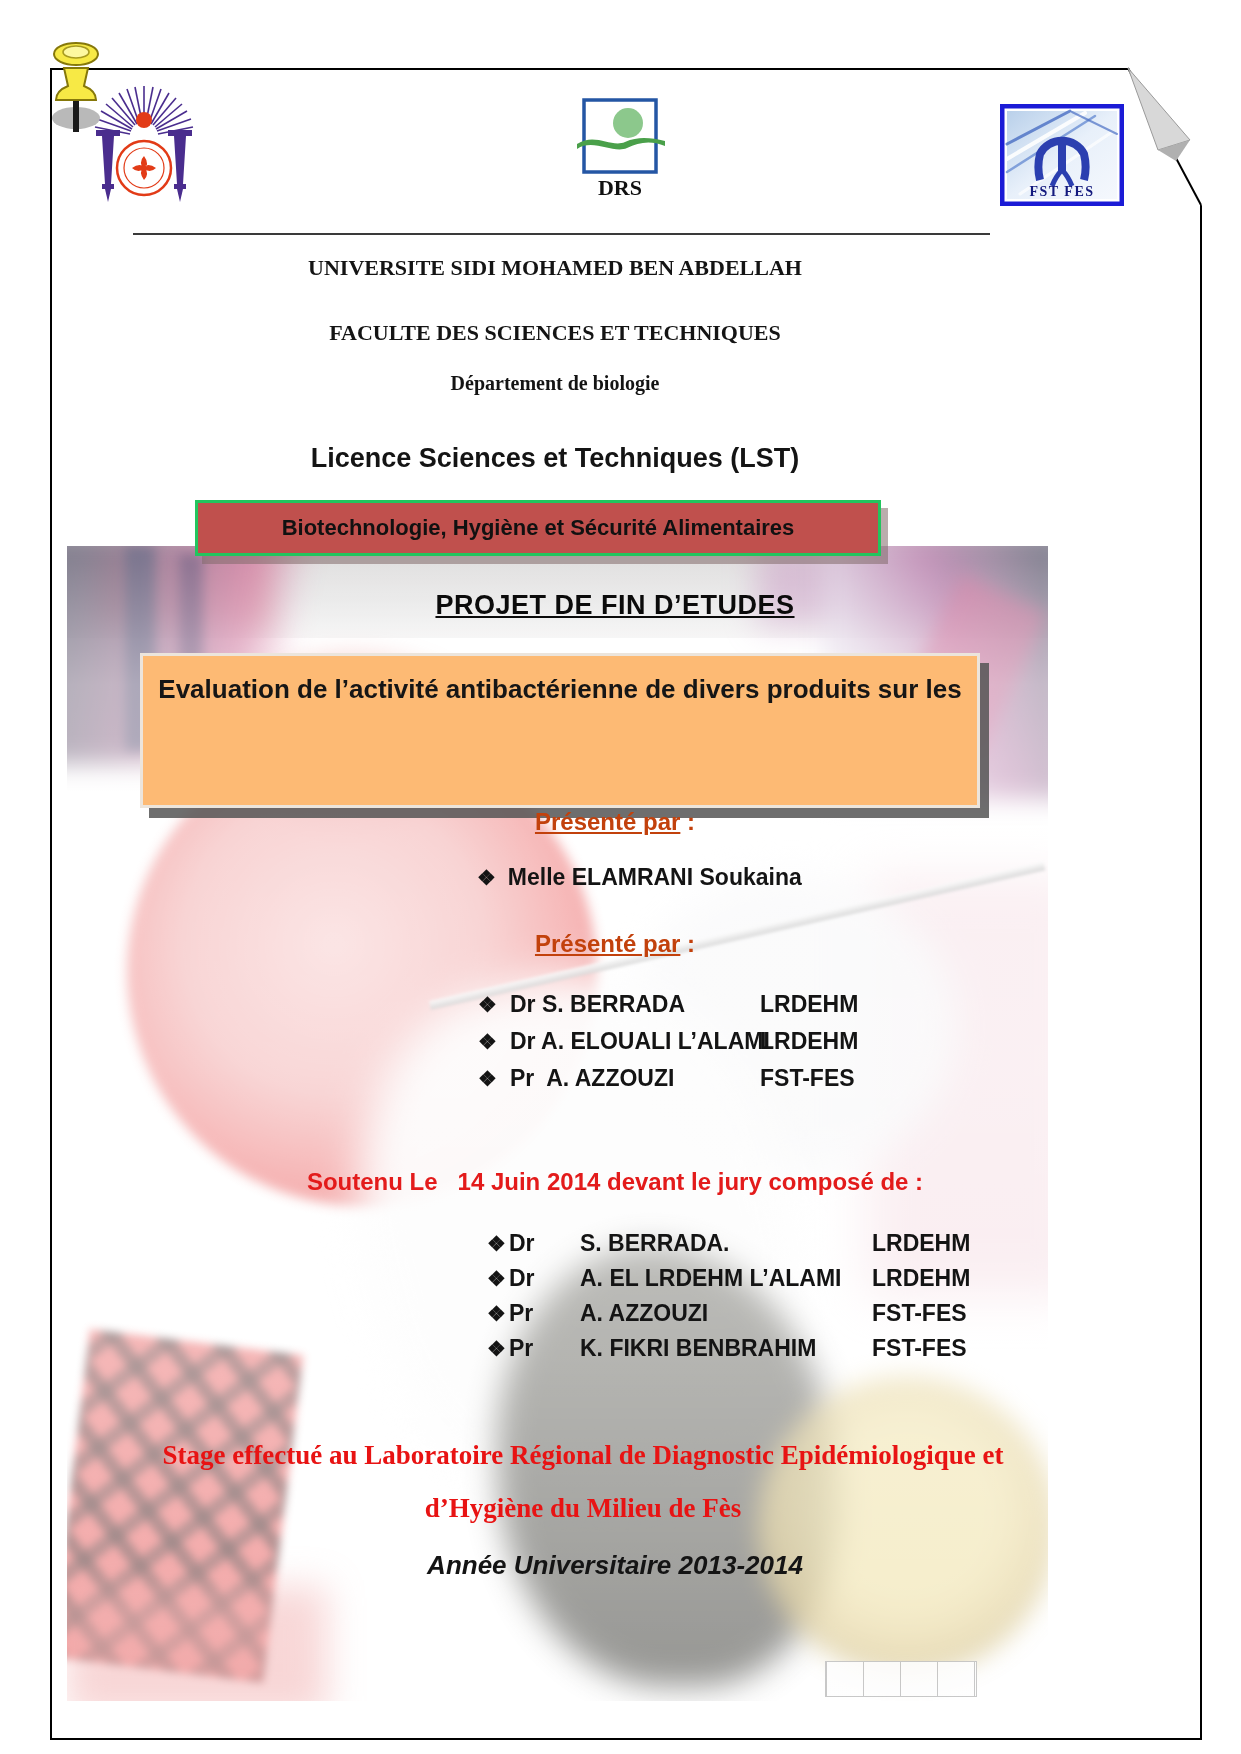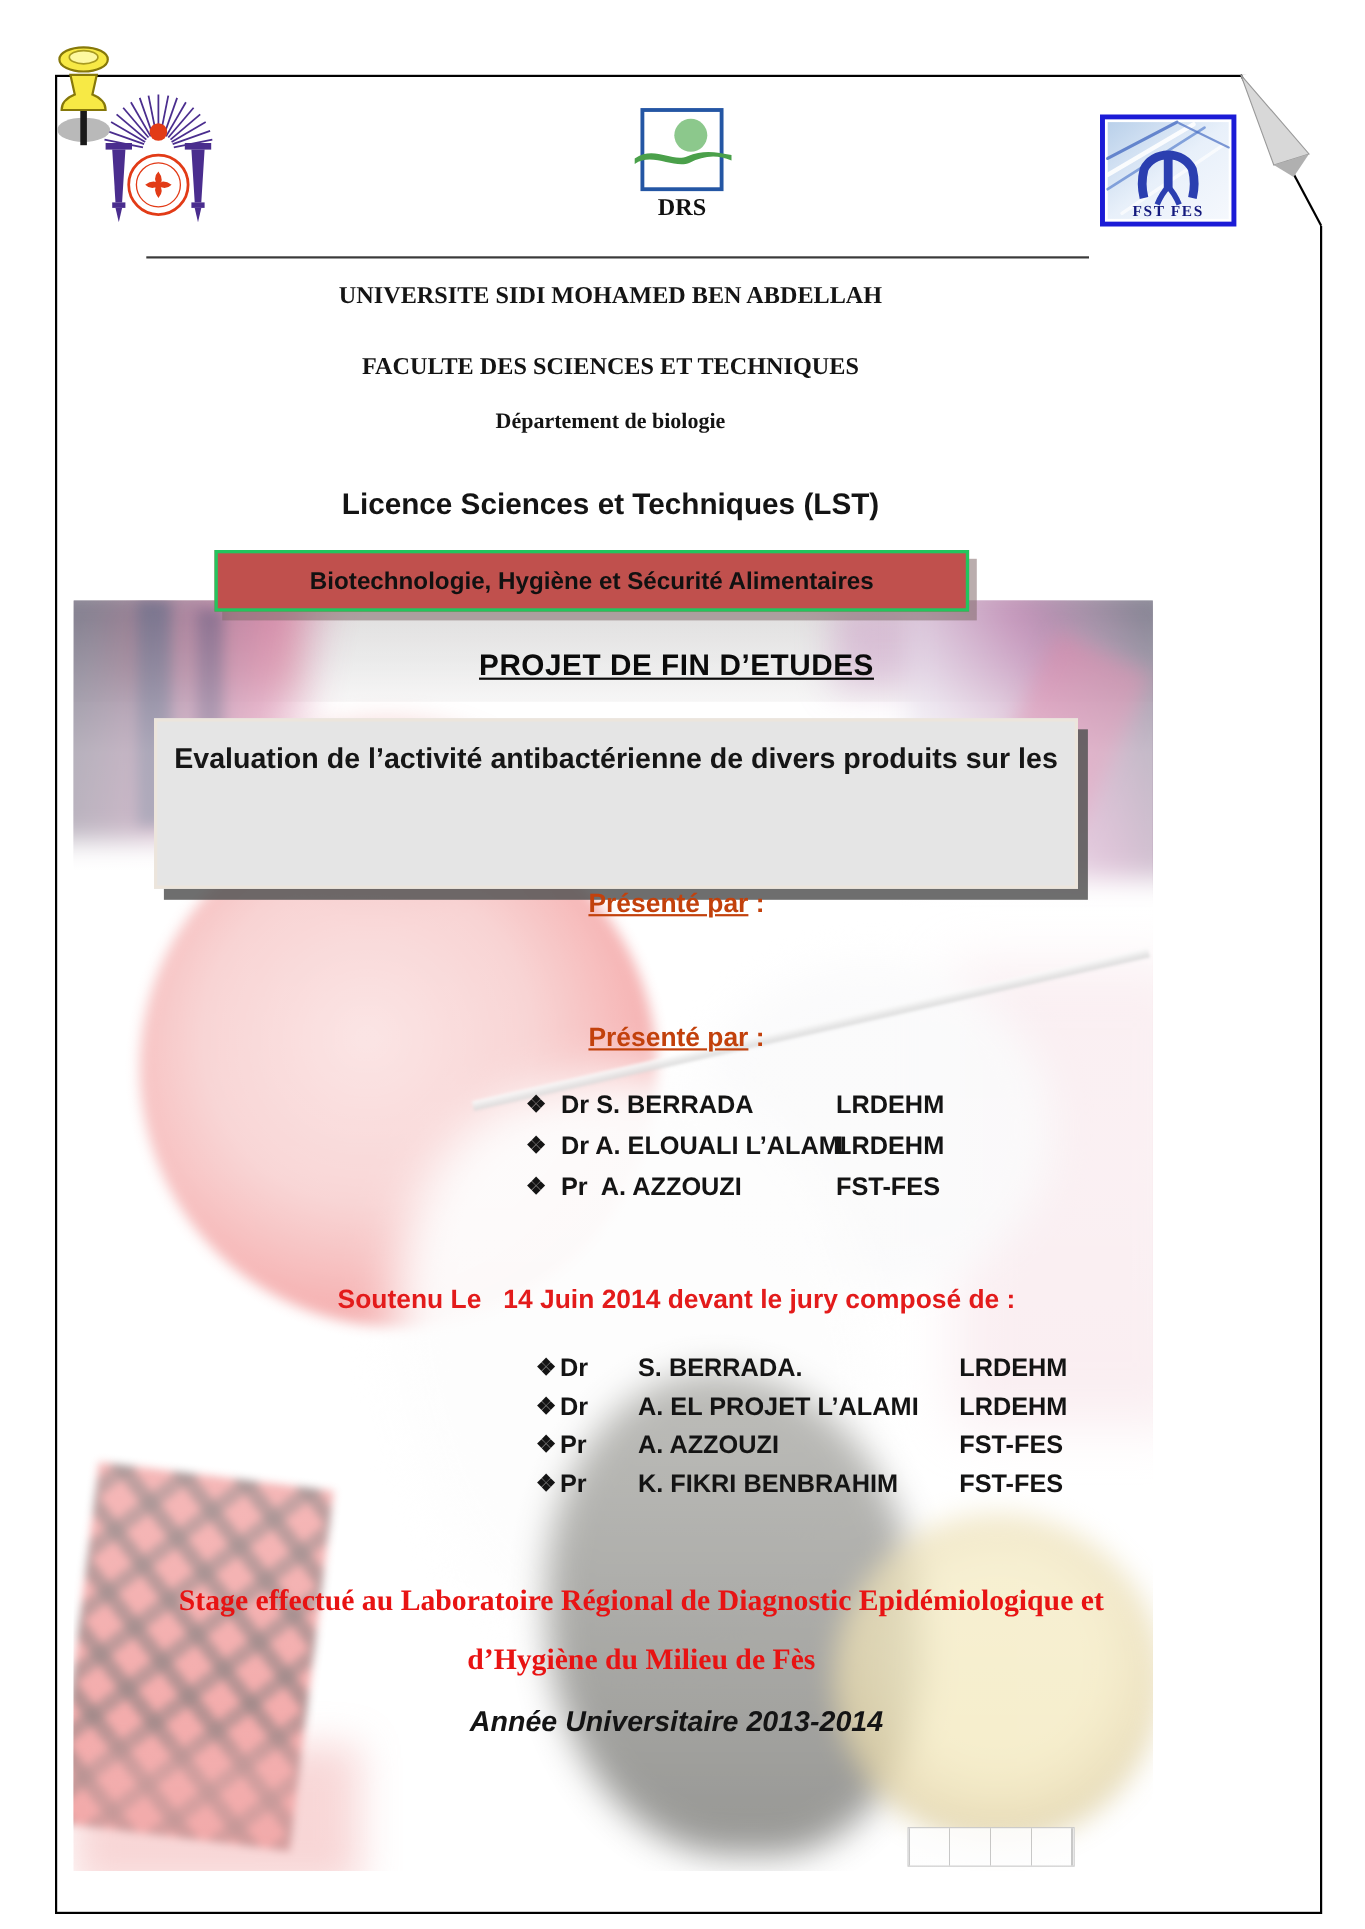--- a/index.html
+++ b/index.html
@@ -50,21 +50,21 @@
   .ph-pink{left:800px;top:330px;width:220px;height:420px;background:#eab6c4;filter:blur(24px);opacity:.5;}
   .ph-pink2{left:0px;top:1040px;width:260px;height:130px;background:#e87777;filter:blur(18px);opacity:.5;}
   .ph-cells{left:758px;top:1115px;width:150px;height:34px;background:#fdfdfd;border:1px solid #9a9a9a;opacity:.9;
             background-image:repeating-linear-gradient(90deg,#9a9a9a 0 1px,rgba(255,255,255,0) 1px 37px);}
   .ph-wash{left:0;top:0;width:981px;height:1155px;
            background:linear-gradient(180deg,rgba(255,255,255,.30) 0%,rgba(255,255,255,.55) 12%,rgba(255,255,255,.60) 45%,rgba(255,255,255,.50) 75%,rgba(255,255,255,.40) 100%);}
   
   #mid-col{left:185px;top:0;width:860px;text-align:center;z-index:3;}
   #report-heading{position:absolute;left:0;top:590px;width:100%;font-size:27px;font-weight:bold;
                   text-decoration:underline;letter-spacing:.5px;color:#0b0b0b;}
-  #title-box{left:140px;top:653px;width:834px;height:136px;background:#e5e5e5;z-index:3;
+  #title-box{left:140px;top:653px;width:834px;height:136px;background:#fdba74;z-index:3;
              border:3px solid #ece5dc;box-shadow:9px 10px 0 rgba(85,85,85,.85);
              text-align:center;padding-top:13px;box-sizing:content-box;}
   .title-line{font-size:26px;font-weight:bold;color:#161616;line-height:41px;}
   .red-head{position:absolute;width:100%;font-size:24px;font-weight:bold;color:#c2410c;}
   .red-head .u{text-decoration:underline;}
   #presented{top:808px;} #supervised{top:930px;}
   #student-row{left:477px;top:864px;z-index:3;font-size:23px;font-weight:bold;white-space:pre;}
   .bullet{font-size:21px;margin-right:12px;}
   #advisors{left:478px;top:986px;z-index:3;font-size:23px;font-weight:bold;}
   .sup-row{display:flex;height:37px;align-items:center;}
@@ -217,20 +217,21 @@
   </div>
 
   <div id="mid-col" class="abs">
     <div id="report-heading">PROJET DE FIN D’ETUDES</div>
     <div id="presented" class="red-head"><span class="u">Présenté par</span><span> :</span></div>
     <div id="supervised" class="red-head"><span class="u">Présenté par</span><span> :</span></div>
     <div id="defense" class="red-head">Soutenu Le   14 Juin 2014 devant le jury composé de :</div>
     <div id="year">Année Universitaire 2013-2014</div>
   </div>
 
+  <div id="student-row" class="abs"><span class="bullet">❖</span><span>Melle ELAMRANI Soukaina</span></div>
 
   <div id="advisors" class="abs">
     <div class="sup-row">
       <span class="bullet">❖</span>
       <span class="sup-name">Dr S. BERRADA</span>
       <span class="sup-affil">LRDEHM</span>
     </div>
     <div class="sup-row">
       <span class="bullet">❖</span>
       <span class="sup-name">Dr A. ELOUALI L’ALAMI</span>
@@ -246,21 +247,21 @@
   <div id="jury" class="abs">
     <div class="jury-row">
       <span class="bullet">❖</span>
       <span class="jury-title">Dr</span>
       <span class="jury-name">S. BERRADA.</span>
       <span class="jury-affil">LRDEHM</span>
     </div>
     <div class="jury-row">
       <span class="bullet">❖</span>
       <span class="jury-title">Dr</span>
-      <span class="jury-name">A. EL PROJET L’ALAMI</span>
+      <span class="jury-name">A. EL LRDEHM L’ALAMI</span>
       <span class="jury-affil">LRDEHM</span>
     </div>
     <div class="jury-row">
       <span class="bullet">❖</span>
       <span class="jury-title">Pr</span>
       <span class="jury-name">A. AZZOUZI</span>
       <span class="jury-affil">FST-FES</span>
     </div>
     <div class="jury-row">
       <span class="bullet">❖</span>

